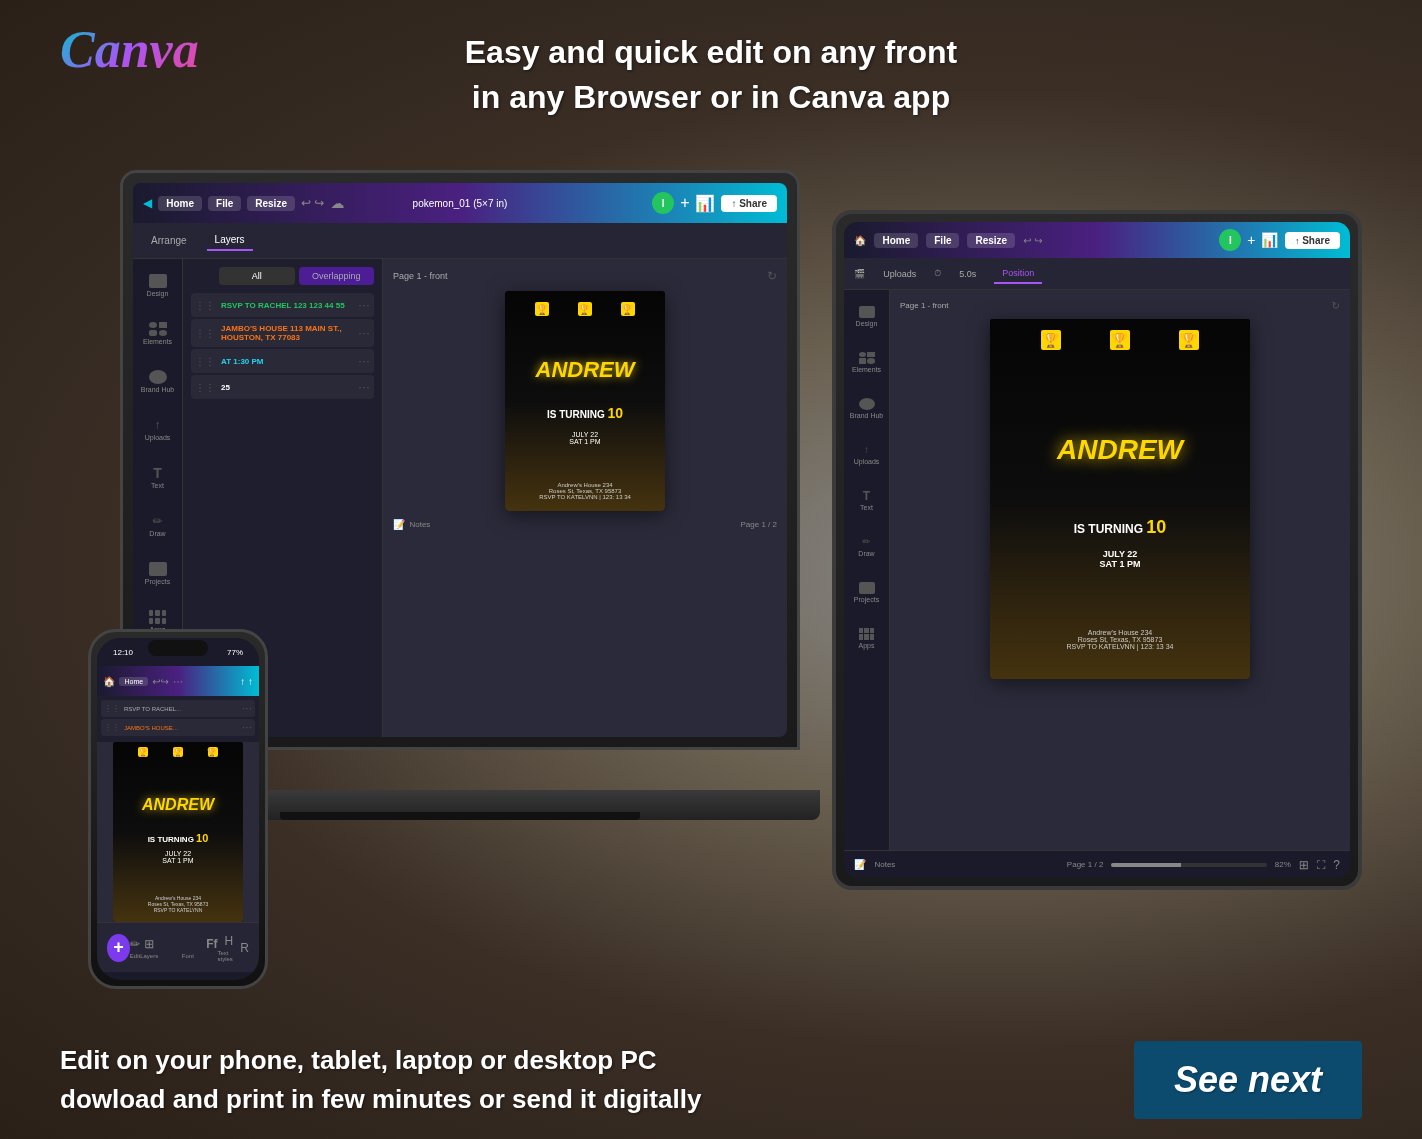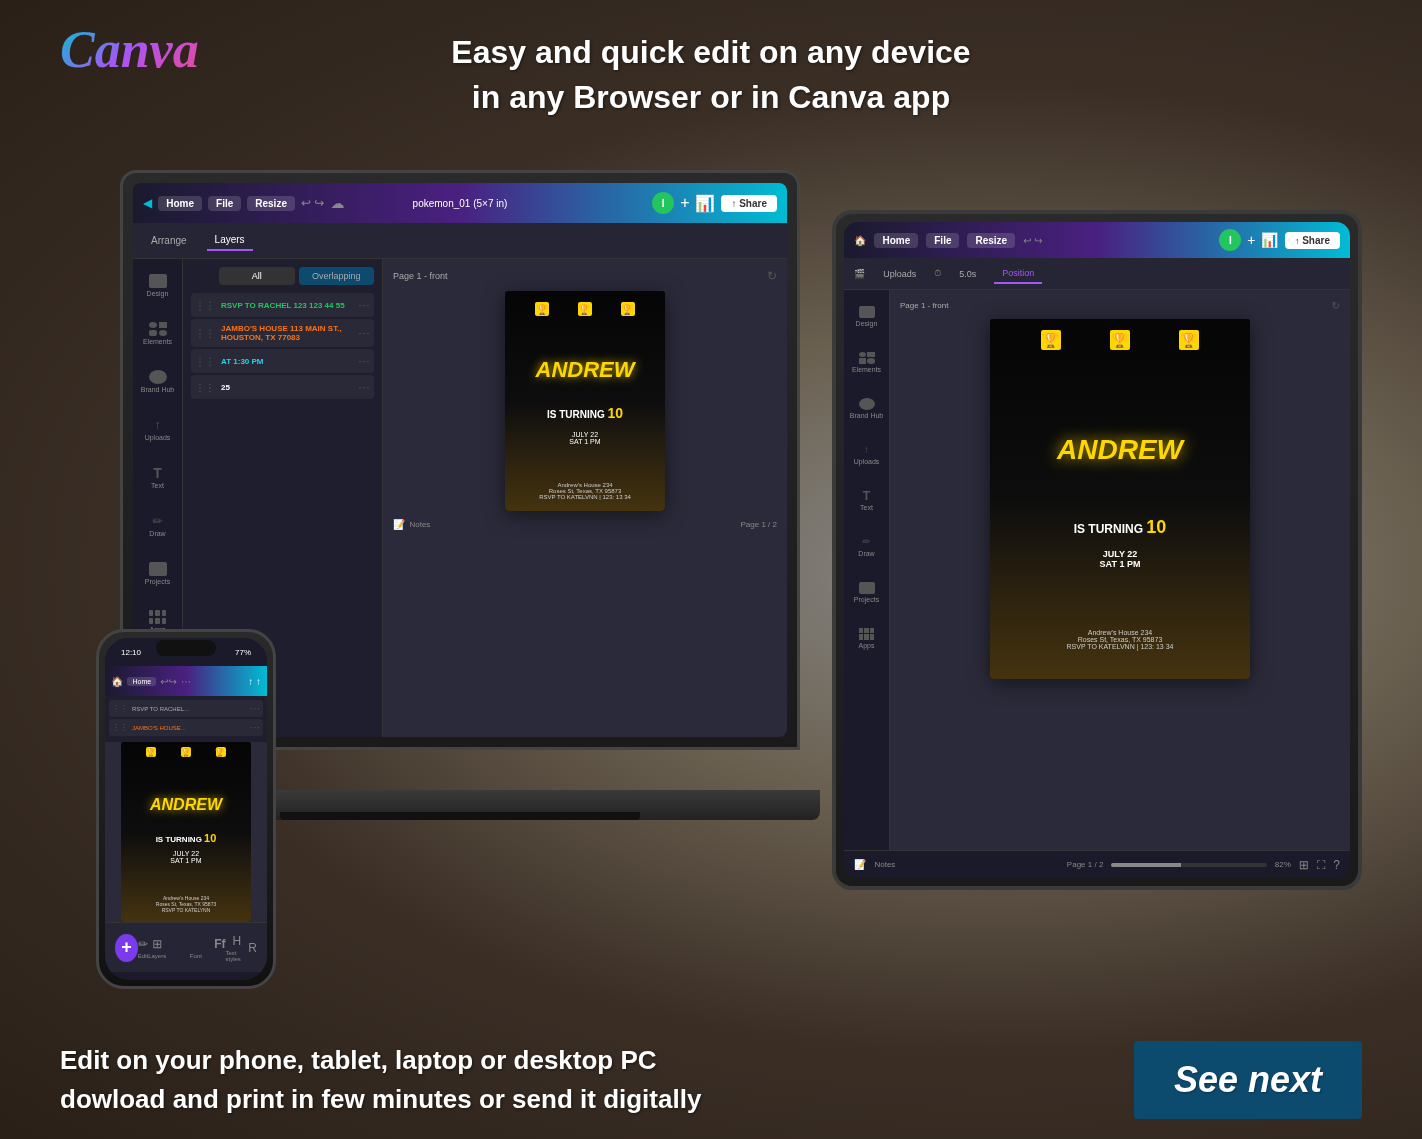--- a/index.html
+++ b/index.html
@@ -298,21 +298,21 @@
       margin-left: 28px;
     }
 
     .layers-tab {
       flex: 1;
       text-align: center;
       padding: 4px;
       border-radius: 4px;
       font-size: 9px;
       color: #aaa;
-      background: #0c4a6e;
+      background: #4c1d95;
     }
 
     .layers-tab.active {
       color: white;
       background: #333;
     }
 
     .layer-item {
       display: flex;
       align-items: center;
@@ -486,21 +486,21 @@
     .tablet-canva-ui {
       width: 100%;
       height: 100%;
       display: flex;
       flex-direction: column;
     }
 
     
     .phone {
       position: absolute;
-      left: 96px;
+      left: 88px;
       bottom: 40px;
       width: 180px;
       height: 360px;
     }
 
     .phone-body {
       position: absolute;
       inset: 0;
       background: linear-gradient(180deg, #2a2a2a, #111);
       border-radius: 28px;
@@ -801,21 +801,21 @@
   </style>
 </head>
 <body>
 
 <div class="bg"></div>
 
 <div class="canva-logo">Canva</div>
 
 <div class="header">
   <div class="header-title">
-    <div>Easy and quick edit on any device</div>
+    <div>Easy and quick edit on any front</div>
     <div>in any Browser or in Canva app</div>
   </div>
 </div>
 
 <div class="devices">
 
   <div class="laptop">
     <div class="laptop-body">
       <div class="laptop-screen">
         <div class="canva-ui">

